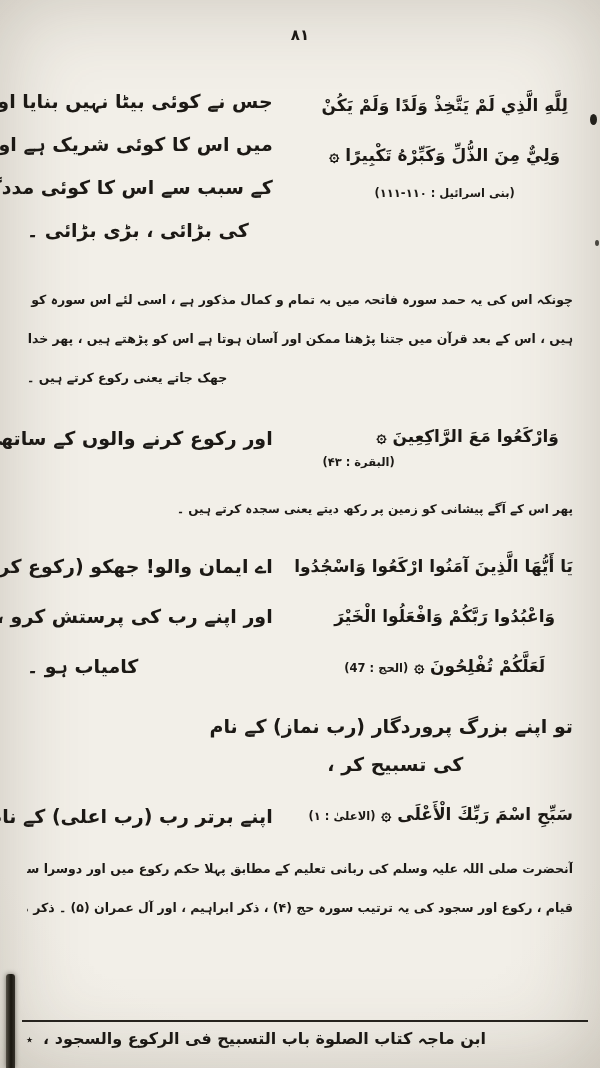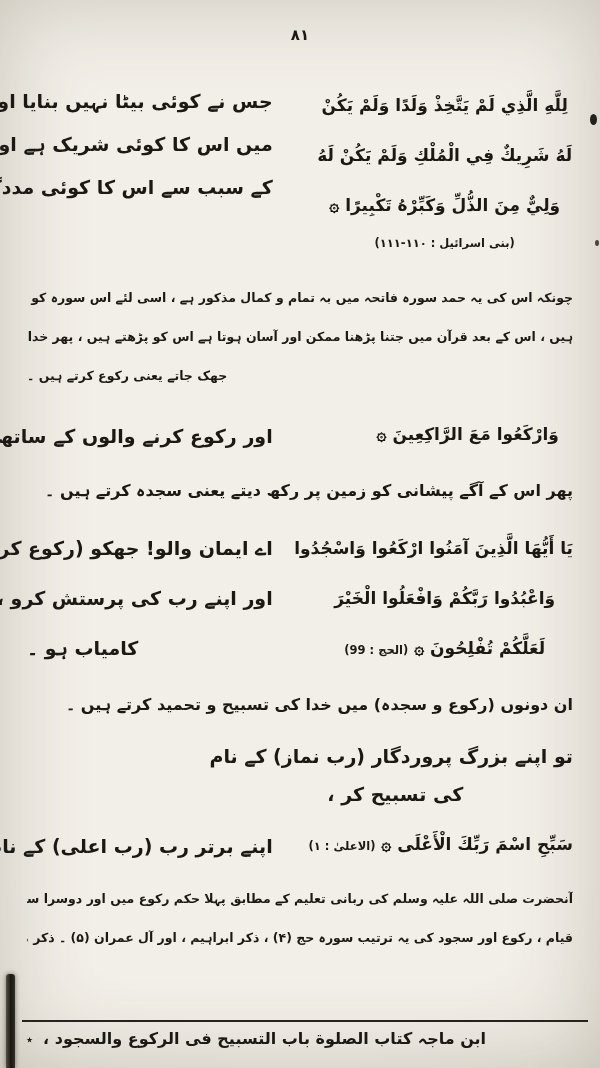--- a/index.html
+++ b/index.html
@@ -42,21 +42,21 @@
 
   .v1 .aline{line-height:50px;}
   .v1 .vref{margin-top:6px;}
   .v1 .uline{line-height:43px;}
 
   .para{margin-top:0;}
   .bline{
     font-size:12.5px;font-weight:700;line-height:39px;
     white-space:nowrap;overflow:hidden;text-align:right;
   }
-  .bline.big{font-size:16px;line-height:36px;}
+  .bline.big{font-size:12px;line-height:36px;}
   .p1{margin-top:28px;}
 
   .v2{margin-top:24px;}
   .v2 .aline{line-height:30px;padding-left:46px;}
   .v2 .vref{text-align:left;margin-top:4px;padding-left:6px;}
   .v2 .uline{line-height:30px;padding-top:2px;}
 
   .p2{margin-top:22px;}
 
   .v3{margin-top:14px;}
@@ -97,69 +97,67 @@
 
 <div class="scan"></div>
 
 <div class="page" dir="rtl">
 
   <div class="page-number">۸۱</div>
 
   <div class="vblock v1">
     <div class="acol">
       <div class="aline">لِلَّهِ الَّذِي لَمْ يَتَّخِذْ وَلَدًا وَلَمْ يَكُنْ</div>
-      <div class="aline">لَهُ شَرِيكٌ فِي الْمُلْكِ وَلَمْ يَكُنْ لَهُ</div>
       <div class="aline">وَلِيٌّ مِنَ الذُّلِّ وَكَبِّرْهُ تَكْبِيرًا ۞</div>
       <div class="vref center">(بنی اسرائیل : ۱۱۰-۱۱۱)</div>
     </div>
     <div class="ucol">
       <div class="uline">جس نے کوئی بیٹا نہیں بنایا اور نہ سلطنت</div>
       <div class="uline">میں اس کا کوئی شریک ہے اور نہ درماندگی</div>
       <div class="uline">کے سبب سے اس کا کوئی مددگار ہے اور اس</div>
+      <div class="uline left">کی بڑائی ، بڑی بڑائی ۔</div>
     </div>
   </div>
 
   <div class="para p1">
     <div class="bline">چونکہ اس کی یہ حمد سورہ فاتحہ میں بہ تمام و کمال مذکور ہے ، اسی لئے اس سورہ کو ہر نماز میں پہلے پڑھتے</div>
     <div class="bline">ہیں ، اس کے بعد قرآن میں جتنا پڑھنا ممکن اور آسان ہوتا ہے اس کو پڑھتے ہیں ، پھر خدا کے سامنے ادب سے</div>
     <div class="bline left">جھک جاتے یعنی رکوع کرتے ہیں ۔</div>
   </div>
 
   <div class="vblock v2">
     <div class="acol">
       <div class="aline">وَارْكَعُوا مَعَ الرَّاكِعِينَ ۞</div>
+      <div class="vref">(البقرة : ۴۳)</div>
     </div>
     <div class="ucol">
       <div class="uline">اور رکوع کرنے والوں کے ساتھ رکوع کرو ،</div>
     </div>
   </div>
 
   <div class="para p2">
     <div class="bline big">پھر اس کے آگے پیشانی کو زمین پر رکھ دیتے یعنی سجدہ کرتے ہیں ۔</div>
   </div>
 
   <div class="vblock v3">
     <div class="acol">
       <div class="aline">يَا أَيُّهَا الَّذِينَ آمَنُوا ارْكَعُوا وَاسْجُدُوا</div>
       <div class="aline">وَاعْبُدُوا رَبَّكُمْ وَافْعَلُوا الْخَيْرَ</div>
       <div class="aline">
         <span>لَعَلَّكُمْ تُفْلِحُونَ ۞</span>
-        <span class="inref">(الحج : 99)</span>
+        <span class="inref">(الحج : 47)</span>
       </div>
     </div>
     <div class="ucol">
       <div class="uline">اے ایمان والو! جھکو (رکوع کرو) اور سجدہ کرو</div>
       <div class="uline">اور اپنے رب کی پرستش کرو ، اور نیک کام کرو تاکہ</div>
       <div class="uline left">کامیاب ہو ۔</div>
     </div>
   </div>
 
-  <div class="para p3">
-    <div class="bline big">ان دونوں (رکوع و سجدہ) میں خدا کی تسبیح و تحمید کرتے ہیں ۔</div>
-  </div>
 
   <div class="vblock v4">
     <div class="ucol">
       <div class="uline">تو اپنے بزرگ پروردگار (رب نماز) کے نام</div>
       <div class="uline left">کی تسبیح کر ،</div>
     </div>
   </div>
 
   <div class="vblock v5">
     <div class="acol">

